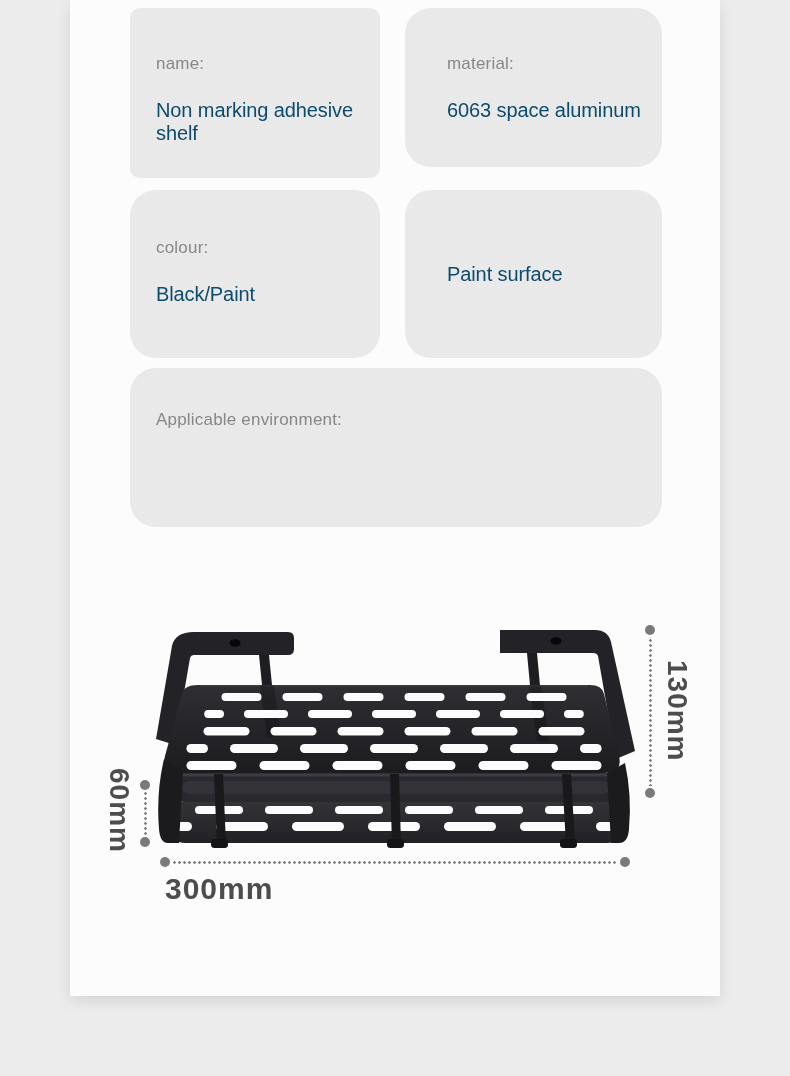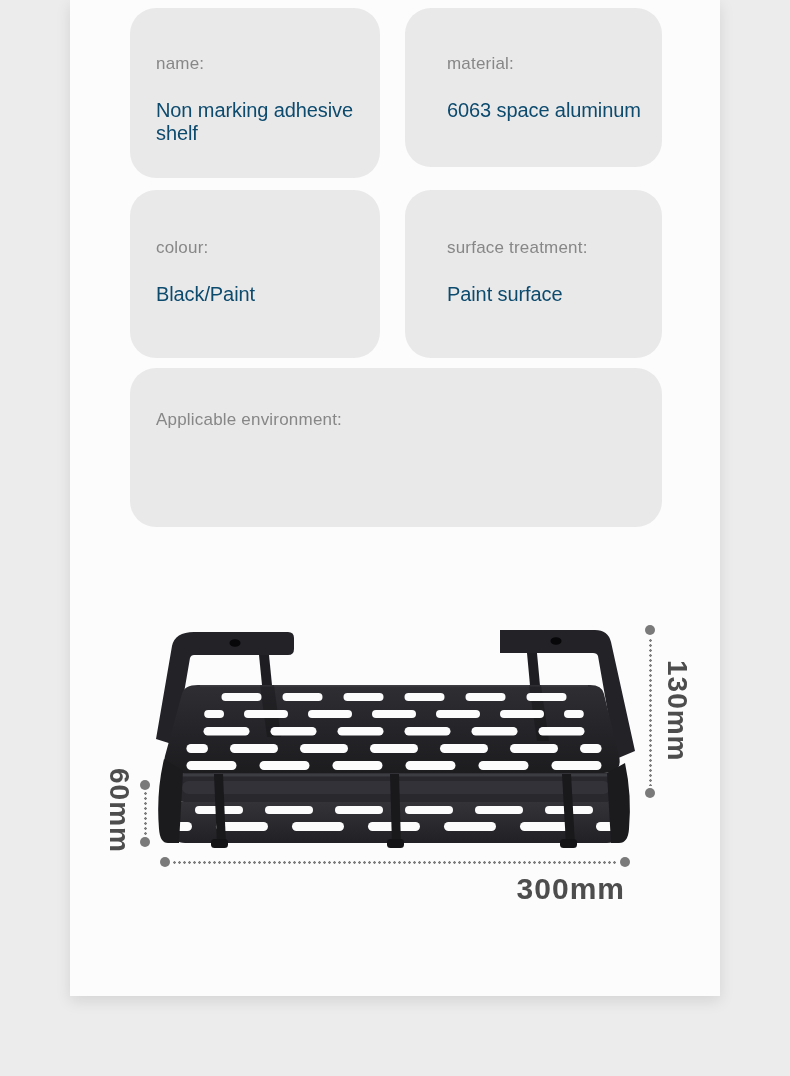--- a/index.html
+++ b/index.html
@@ -4,58 +4,57 @@
 <style>
   html,body{margin:0;padding:0;}
   body{font-family:"Liberation Sans", sans-serif; background:#ececec;}
   .page{position:relative; width:790px; height:1076px; background:#ececec; overflow:hidden;}
   .panel{position:absolute; left:70px; top:0; width:650px; height:996px;
          background:#fcfcfd; box-shadow:0 5px 14px rgba(0,0,0,0.10);}
   
   .card{position:absolute; background:#e9e9e9; border-radius:26px; box-sizing:border-box;}
   .card .label{color:#878787; font-size:17px; font-weight:400; letter-spacing:.2px;}
   .card .value{color:#0c4a6e; font-size:20px; font-weight:500; margin-top:25px; letter-spacing:-0.1px;}
-  .card-name{left:60px; top:8px; width:250px; height:170px; padding:46px 0 0 26px;}
+  .card-name{left:60px; top:8px; width:250px; height:170px; padding:46px 0 0 26px;border-radius:10px;}
   .card-material{left:335px; top:8px; width:257px; height:159px; padding:46px 0 0 42px;}
   .card-colour{left:60px; top:190px; width:250px; height:168px; padding:48px 0 0 26px;}
   .card-surface{left:335px; top:190px; width:257px; height:168px; padding:48px 0 0 42px;}
   .card-env{left:60px; top:368px; width:532px; height:159px; padding:42px 0 0 26px;}
   
   .shelf-svg{position:absolute; left:78px; top:615px; width:490px; height:235px;}
   .dim-dot{position:absolute; width:10px; height:10px; border-radius:50%; background:#7a7a7a;}
   .dimline-v{position:absolute; width:3px;
      background-image:radial-gradient(circle, #7e7e7e 1.1px, transparent 1.5px);
      background-size:3px 5px; background-repeat:repeat-y;}
   .dimline-h{position:absolute; height:3px;
      background-image:radial-gradient(circle, #7e7e7e 1.1px, transparent 1.5px);
      background-size:5px 3px; background-repeat:repeat-x;}
   .dim-label{position:absolute; color:#4d4d4d; font-weight:700;}
   .dim-label-v{writing-mode:vertical-rl; font-size:28px; letter-spacing:1px;}
-  .dim-label-h{font-size:30px; letter-spacing:1px; text-align:right;}
+  .dim-label-h{font-size:30px; letter-spacing:1px; text-align:left;}
 </style>
 </head>
 <body>
 
 <div class="page">
   <div class="panel">
 
     <div class="card card-name">
       <div class="label">name:</div>
       <div class="value">Non marking adhesive shelf</div>
     </div>
     <div class="card card-material">
       <div class="label">material:</div>
       <div class="value">6063 space aluminum</div>
     </div>
     <div class="card card-colour">
       <div class="label">colour:</div>
       <div class="value">Black/Paint</div>
     </div>
     <div class="card card-surface">
-      <div class="label">surface treatment:</div>
       <div class="value">Paint surface</div>
     </div>
     <div class="card card-env">
       <div class="label">Applicable environment:</div>
     </div>
 
     <svg class="shelf-svg" viewBox="0 0 490 235" aria-hidden="true">
       <defs>
         <linearGradient id="trayG" x1="0" y1="0" x2="0" y2="1">
           <stop offset="0" stop-color="#2e2e33"></stop>

